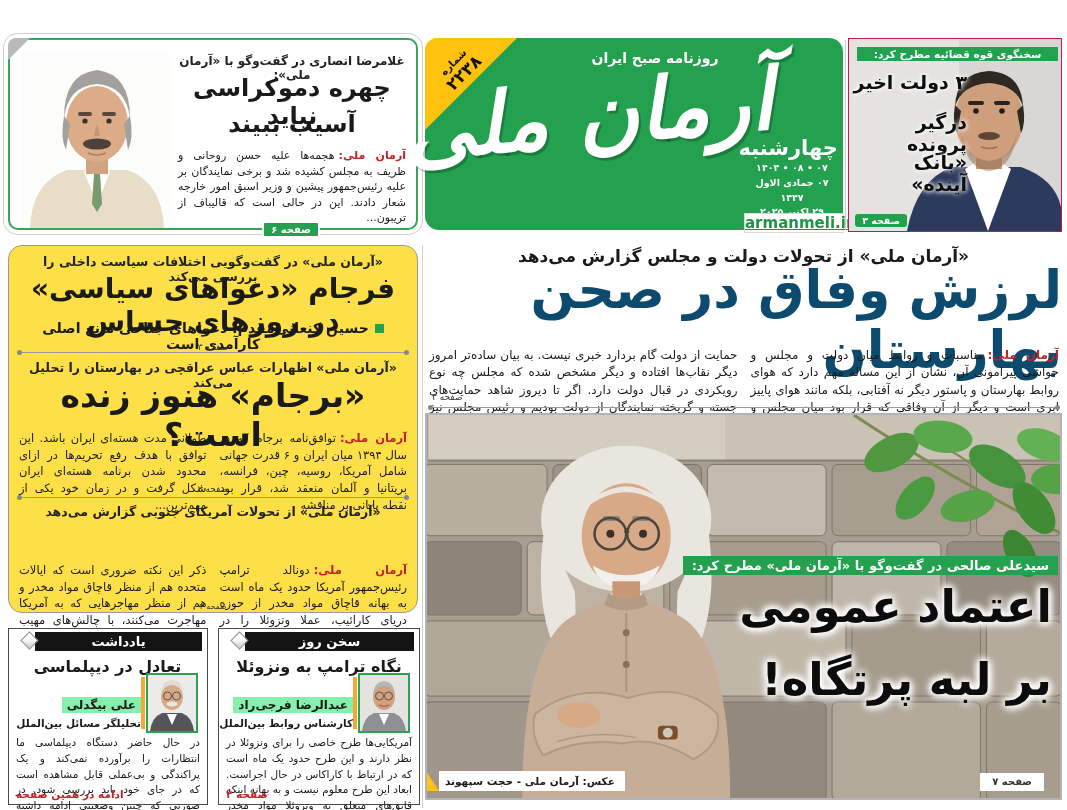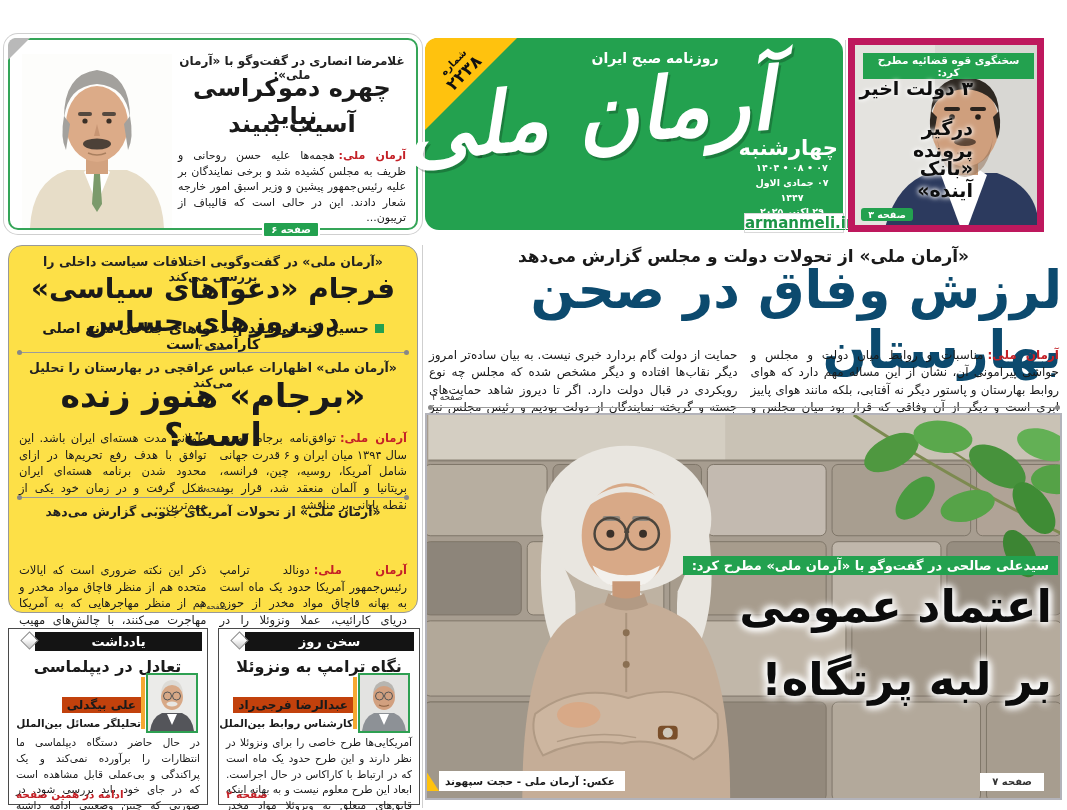--- a/index.html
+++ b/index.html
@@ -20,36 +20,36 @@
   .twocol>div{flex:1;font-size:11.5px;line-height:1.45;text-align:justify;}
   
   #ansari-box{left:8px;top:38px;width:410px;height:192px;border:2px solid #35a558;border-radius:10px;background:#fff;box-shadow:0 0 0 4px #fff,0 0 0 5px #cfcfcf;}
   .curl{left:-2px;top:-2px;width:22px;height:22px;background:#b9b9b9;clip-path:polygon(0 0,100% 0,0 100%);border-radius:8px 0 0 0;}
   #left-group{left:8px;top:245px;width:410px;height:368px;border:1px solid #999;border-radius:14px;background:#fde047;}
   .notebox{top:628px;width:200px;height:177px;border:1px solid #4a4a4a;background:#fff;}
   .notebar{top:3px;left:26px;right:5px;height:19px;background:#141414;color:#fff;font-size:13px;font-weight:bold;text-align:center;line-height:19px;}
   .diamond{position:absolute;top:5px;left:14px;width:13px;height:13px;background:linear-gradient(135deg,#fff 40%,#c9c9c9);border:1px solid #8f8f8f;transform:rotate(45deg);}
   .headshot{position:absolute;right:9px;top:44px;width:52px;height:60px;border:2px solid #2ea052;background:#eee;}
   .headshot .strip{position:absolute;left:-7px;top:2px;bottom:2px;width:4px;background:#f6a832;}
-  .namehl{position:absolute;right:66px;background:#c2410c;padding:1px 5px;font-size:12px;font-weight:bold;}
+  .namehl{position:absolute;right:66px;background:#86efac;padding:1px 5px;font-size:12px;font-weight:bold;}
   .rolel{position:absolute;right:66px;font-size:10.5px;font-weight:bold;}
   .notebody{position:absolute;left:7px;right:7px;top:106px;font-size:10.5px;line-height:1.5;text-align:justify;}
   .notefoot{position:absolute;left:7px;bottom:4px;color:#c42127;font-size:10.5px;font-weight:bold;}
   
   #masthead{left:425px;top:38px;width:418px;height:192px;background:#23a14f;border-radius:14px;}
   #issue-tri{left:0;top:0;width:92px;height:92px;background:#ffc20e;clip-path:polygon(0 0,100% 0,0 100%);border-radius:12px 0 0 0;}
   #issue-txt{left:2px;top:16px;width:66px;text-align:center;transform:rotate(-45deg);color:#111;line-height:1.1;}
   #logo{left:30px;right:70px;top:26px;text-align:center;color:#fff;font-size:84px;font-weight:bold;font-style:italic;transform:rotate(-5deg);text-shadow:2px 3px 0 rgba(0,0,0,.22);white-space:nowrap;}
   #tagline{left:120px;width:220px;top:12px;text-align:center;color:#fff;font-size:14px;font-weight:bold;}
   #dateblock{right:5px;top:98px;width:92px;text-align:center;color:#fff;}
   #weekday{font-size:21px;font-weight:bold;line-height:1.2;}
   .dline{font-size:9.5px;font-weight:bold;line-height:1.55;}
   #site{right:-1px;bottom:-3px;width:100px;height:20px;background:#fff;border:1px solid #d9d9d9;color:#1d9547;font-size:15px;font-weight:bold;text-align:center;line-height:18px;text-decoration:underline;}
   
-  #tr-box{left:848px;top:38px;width:196px;height:194px;border:7px solid #be185d;overflow:hidden;background:#d946ef;}
+  #tr-box{left:848px;top:38px;width:214px;height:194px;border:1px solid #be185d;overflow:hidden;background:#d946ef;}
   #tr-kicker{top:8px;left:8px;right:3px;background:#23a14f;color:#fff;font-size:10.5px;font-weight:bold;text-align:center;padding:1px 2px;}
   .tr-line{left:4px;width:114px;text-align:right;font-size:19px;font-weight:bold;color:#0e0e0e;text-shadow:0 0 4px #fff,0 0 6px #fff;}
   
   #main-kicker{left:425px;top:246px;width:637px;text-align:center;font-size:17px;font-weight:bold;}
   #main-headline{left:425px;top:260px;width:637px;text-align:right;font-size:52px;font-weight:bold;color:#0c4a6e;letter-spacing:-1px;}
   #main-body{left:429px;top:347px;width:630px;}
   #main-body>div{font-size:12px;line-height:1.45;}
   
   #photo-box{left:425px;top:413px;width:637px;height:387px;border:2px solid #b3b3ba;overflow:hidden;background:#a79d90;}
   #ph-kicker{right:2px;top:141px;background:#23a14f;color:#fff;font-size:13px;font-weight:bold;padding:2px 9px;}

